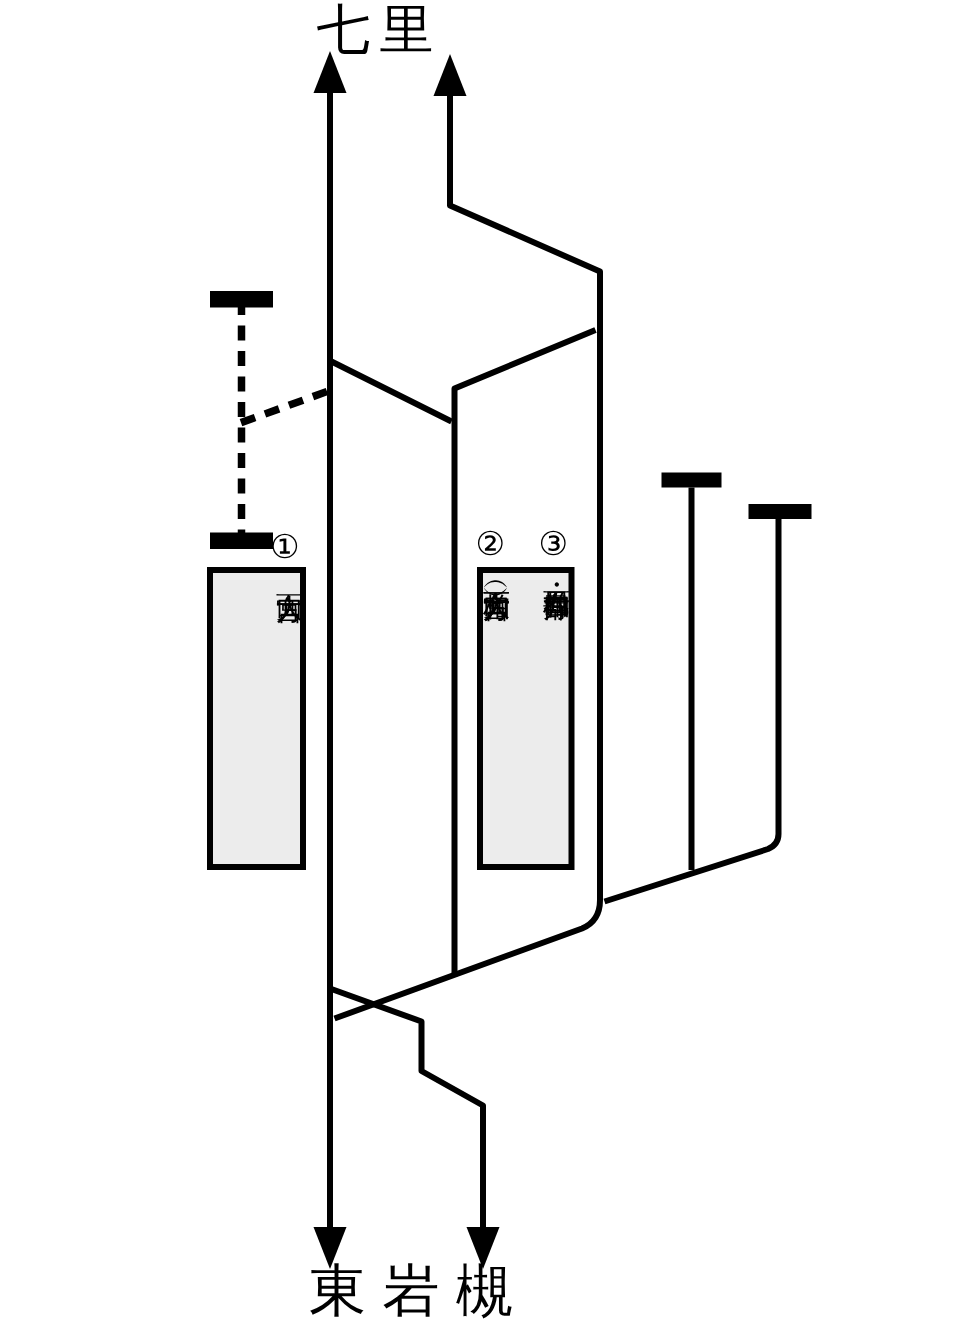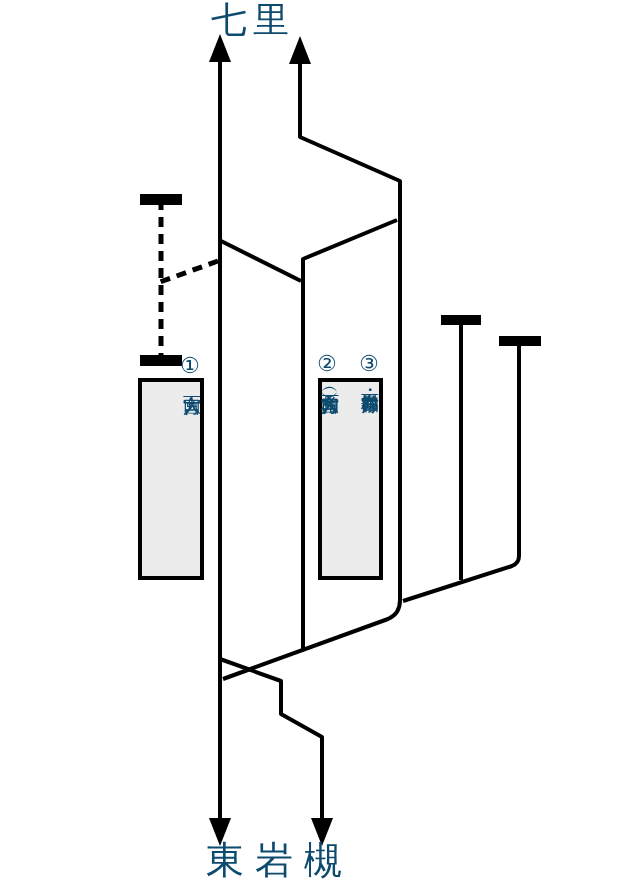--- a/index.html
+++ b/index.html
@@ -1,19 +1,19 @@
 <!DOCTYPE html>
 <html><head>
 <meta charset="utf-8">
 <style>
   html,body { margin:0; padding:0; background:#ffffff; }
   .stage {
     position:relative; width:568px; height:880px;
     background:var(--bg,#ffffff); overflow:hidden;
-    font-family:"DejaVu Sans",sans-serif; color:#0c4a6e;
+    font-family:"DejaVu Sans",sans-serif; color:#000000;
   }
   .stage svg { position:absolute; left:0; top:0; }
   .track { fill:none; stroke:var(--track,#000); stroke-width:4; stroke-linejoin:round; }
   .dashed { stroke-width:5; stroke-dasharray:10 7; }
   .fillblk { fill:var(--track,#000); stroke:none; }
   .platform { fill:var(--plat,#ececec); stroke:var(--track,#000); stroke-width:4; }
   .label { position:absolute; white-space:nowrap; }
   .v { writing-mode:vertical-rl; text-orientation:mixed; line-height:1; }
   .station-top { left:211px; top:-4px; font-size:36px; letter-spacing:6px; }
   .station-bottom { left:206px; top:835px; font-size:38px; letter-spacing:11px; }

